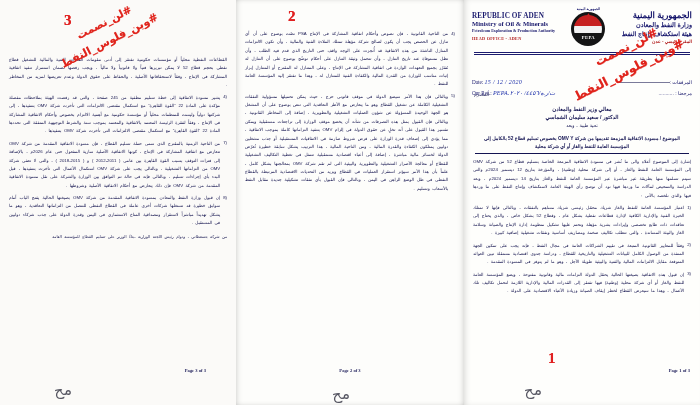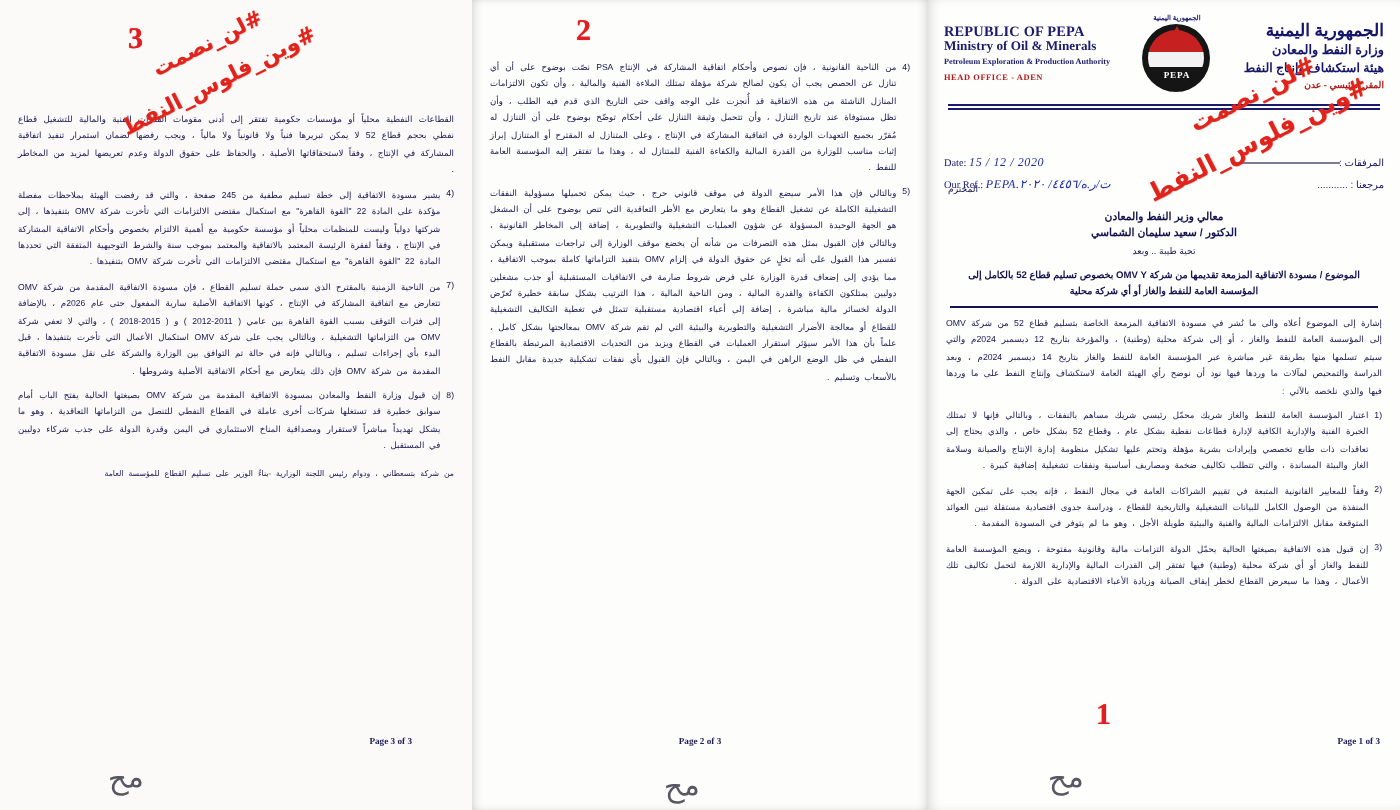--- a/index.html
+++ b/index.html
@@ -202,21 +202,21 @@
       <div class="pagelabel f-center">Page 2 of 3</div>
       <div class="sig" style="left:96px; bottom:-4px;">مح</div>
     </div>
   </div>
 
   <div class="page page-1">
 
     <div class="letterhead">
       <div class="lh-row">
         <div class="lh-en">
-          <div class="l1">REPUBLIC OF PEPA</div>
+          <div class="l1">REPUBLIC OF ADEN</div>
           <div class="l2">Ministry of Oil &amp; Minerals</div>
           <div class="l3">Petroleum Exploration &amp; Production Authority</div>
           <div class="l4">HEAD OFFICE - ADEN</div>
         </div>
 
         <div class="emblem">
           <div class="cap">الجمهورية اليمنية</div>
           <div class="ring"></div>
           <div class="inner"></div>
           <div class="drop"></div>

